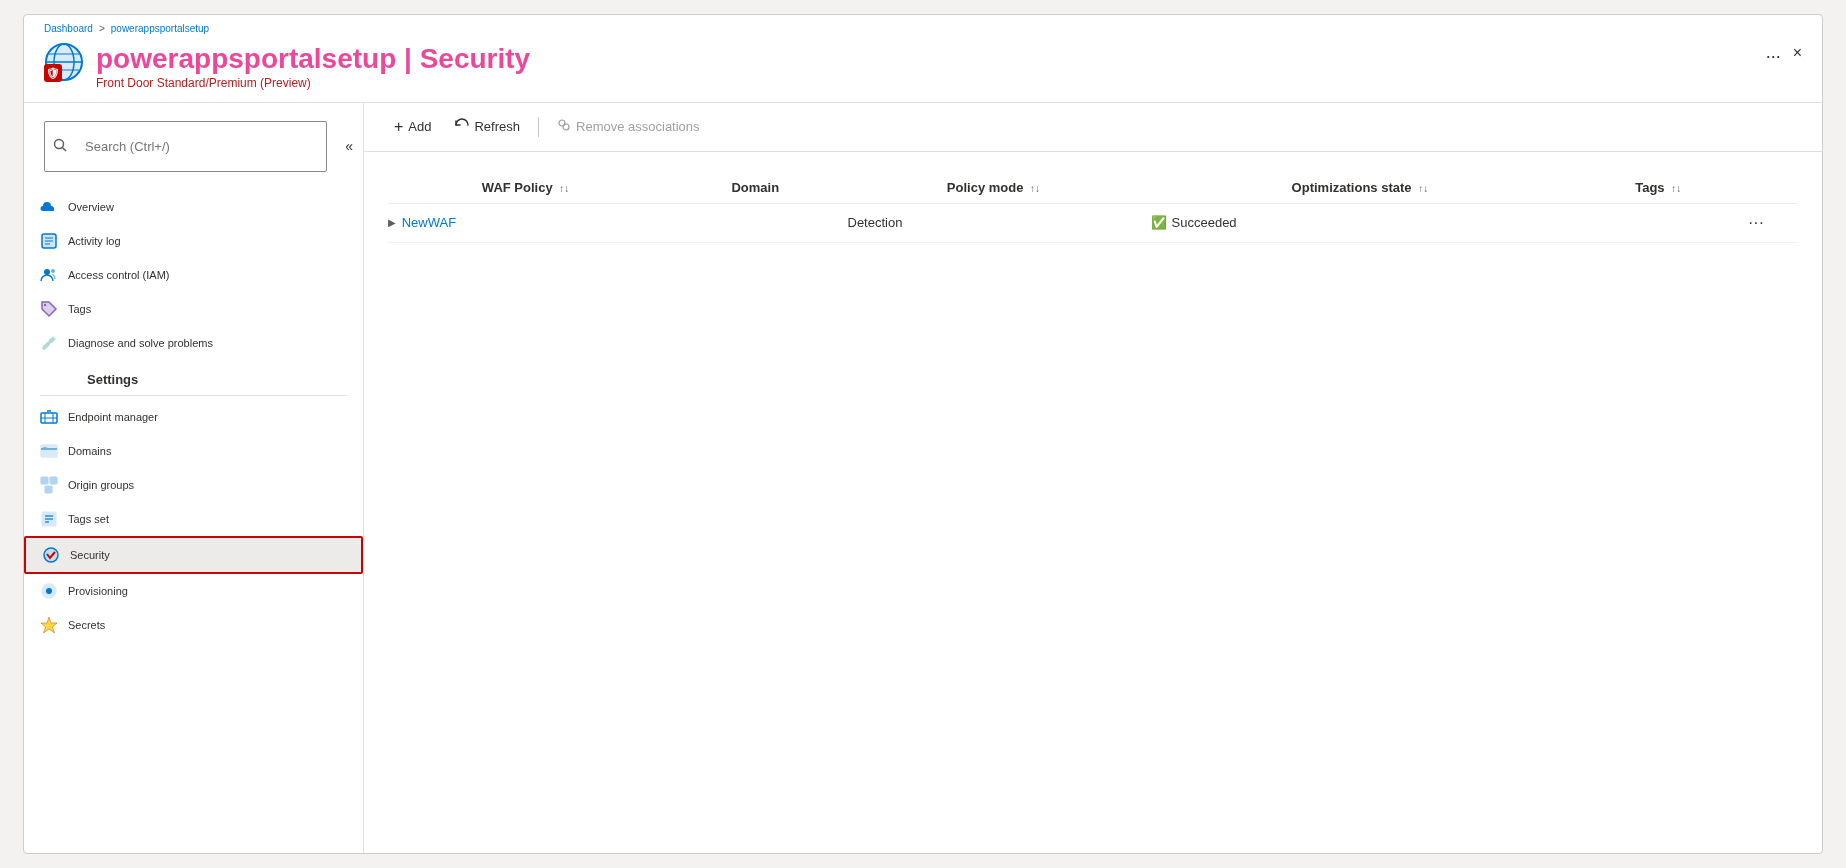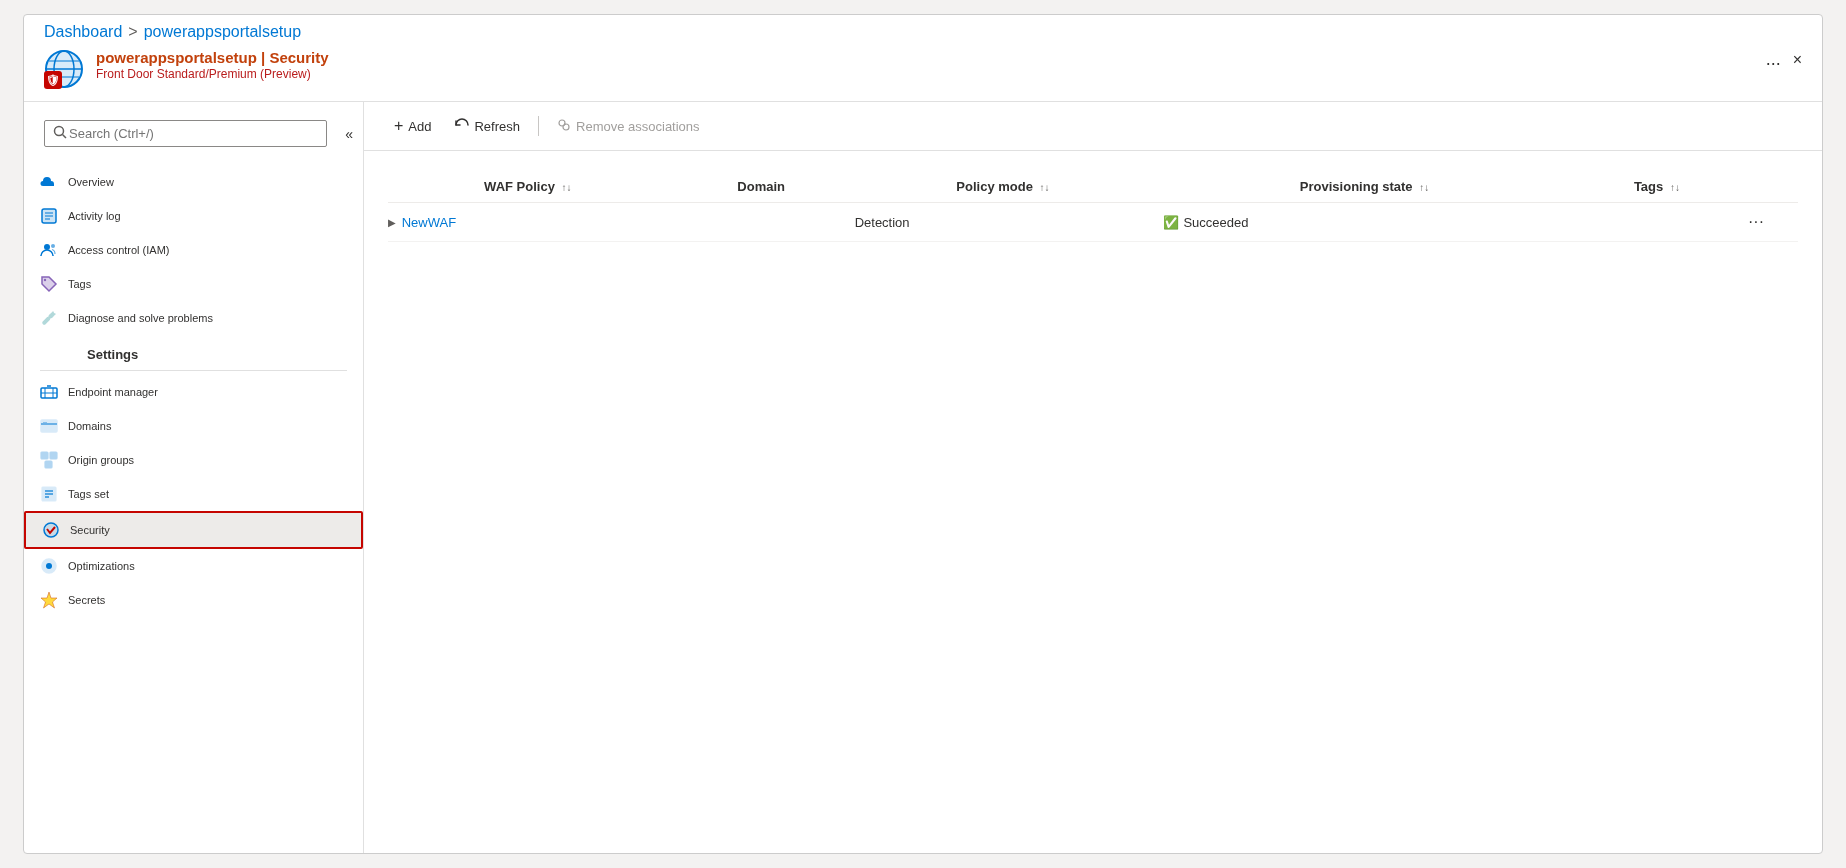--- a/index.html
+++ b/index.html
@@ -32,22 +32,22 @@
       overflow-y: auto;
       padding-bottom: 16px;
     }
 
     .search-bar {
       display: flex;
       align-items: center;
       margin: 10px 10px 10px 10px;
       border: 1px solid #8a8886;
       border-radius: 2px;
-      padding: 4px 8px;
-      gap: 2px;
+      padding: 16px 8px;
+      gap: 18px;
       background: #fff;
     }
 
     .search-bar input {
       border: none;
       outline: none;
       font-size: 13px;
       color: #323130;
       flex: 1;
       background: transparent;
@@ -199,21 +199,21 @@
       color: #323130;
       cursor: pointer;
     }
 
     
     .icon-blue { color: #0078d4; }
 
     
     .top-breadcrumb {
       padding: 8px 20px 0 20px;
-      font-size: 16px;
+      font-size: 10px;
       color: #0078d4;
       display: flex;
       gap: 6px;
       align-items: center;
     }
 
     .top-breadcrumb .sep { color: #605e5c; }
 
     .header-section {
       display: flex;
@@ -223,23 +223,23 @@
       border-bottom: 1px solid #e0e0e0;
     }
 
     .resource-icon {
       width: 40px;
       height: 40px;
       flex-shrink: 0;
     }
 
     .header-title {
-      font-size: 15px;
+      font-size: 28px;
       font-weight: 600;
-      color: #c2410c;
+      color: #ec4899;
       line-height: 1.2;
     }
 
     .header-subtitle {
       font-size: 12px;
       color: #b91c1c;
     }
 
     .header-right {
       margin-left: auto;
@@ -436,21 +436,21 @@
         <span>Security</span>
       </div>
 
       <div class="nav-item">
         <span class="nav-icon">
           <svg width="18" height="18" viewBox="0 0 18 18" fill="none">
             <circle cx="9" cy="9" r="7" fill="#0078d4" opacity="0.15" stroke="#0078d4" stroke-width="1.5"></circle>
             <circle cx="9" cy="9" r="3" fill="#0078d4"></circle>
           </svg>
         </span>
-        <span>Optimizations</span>
+        <span>Provisioning</span>
       </div>
 
       <div class="nav-item">
         <span class="nav-icon">
           <svg width="18" height="18" viewBox="0 0 18 18" fill="none">
             <polygon points="9,1 11,7 17,7 12.5,11 14.5,17 9,13 3.5,17 5.5,11 1,7 7,7" fill="#ffd93d" stroke="#ca5010" stroke-width="0.5"></polygon>
           </svg>
         </span>
         <span>Secrets</span>
       </div>
@@ -494,21 +494,21 @@
                 <span class="sort-icon">↑↓</span>
               </th>
               <th>
                 <span>Domain</span>
               </th>
               <th style="cursor:pointer;">
                 <span>Policy mode</span>
                 <span class="sort-icon">↑↓</span>
               </th>
               <th style="cursor:pointer;">
-                <span>Provisioning state</span>
+                <span>Optimizations state</span>
                 <span class="sort-icon">↑↓</span>
               </th>
               <th style="cursor:pointer;">
                 <span>Tags</span>
                 <span class="sort-icon">↑↓</span>
               </th>
               <th style="width:50px;"></th>
             </tr>
           </thead>
           <tbody>

